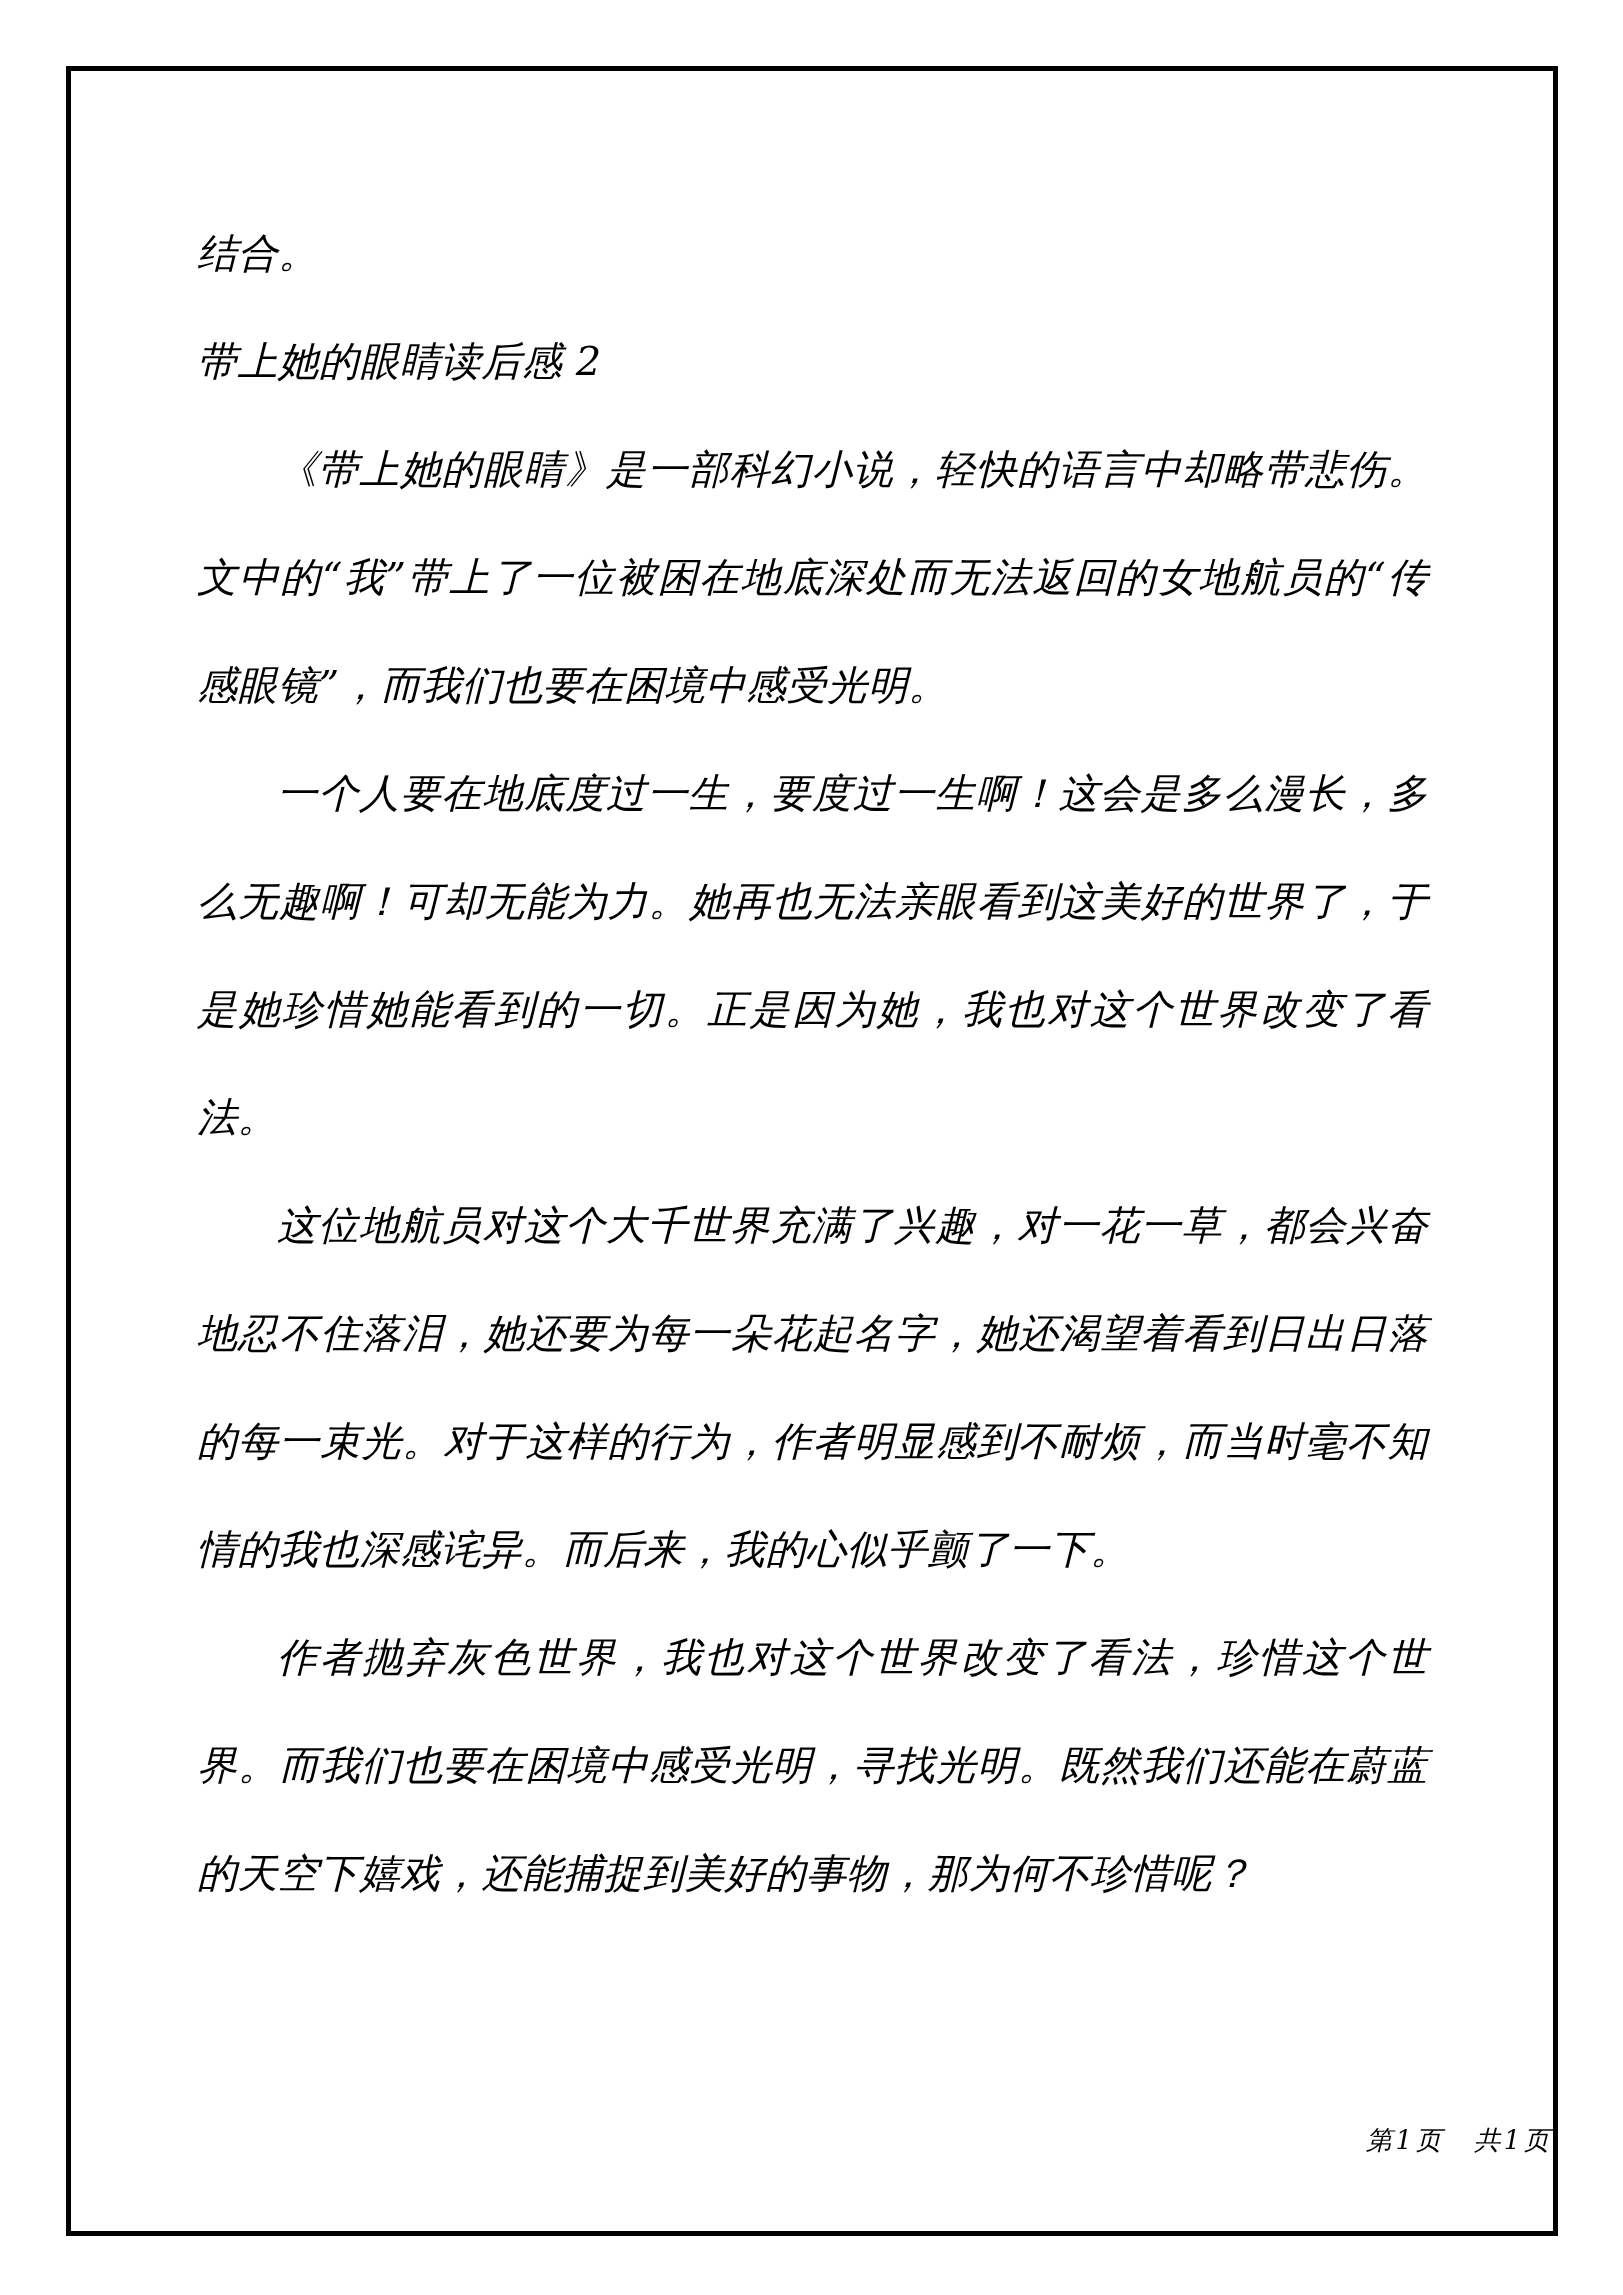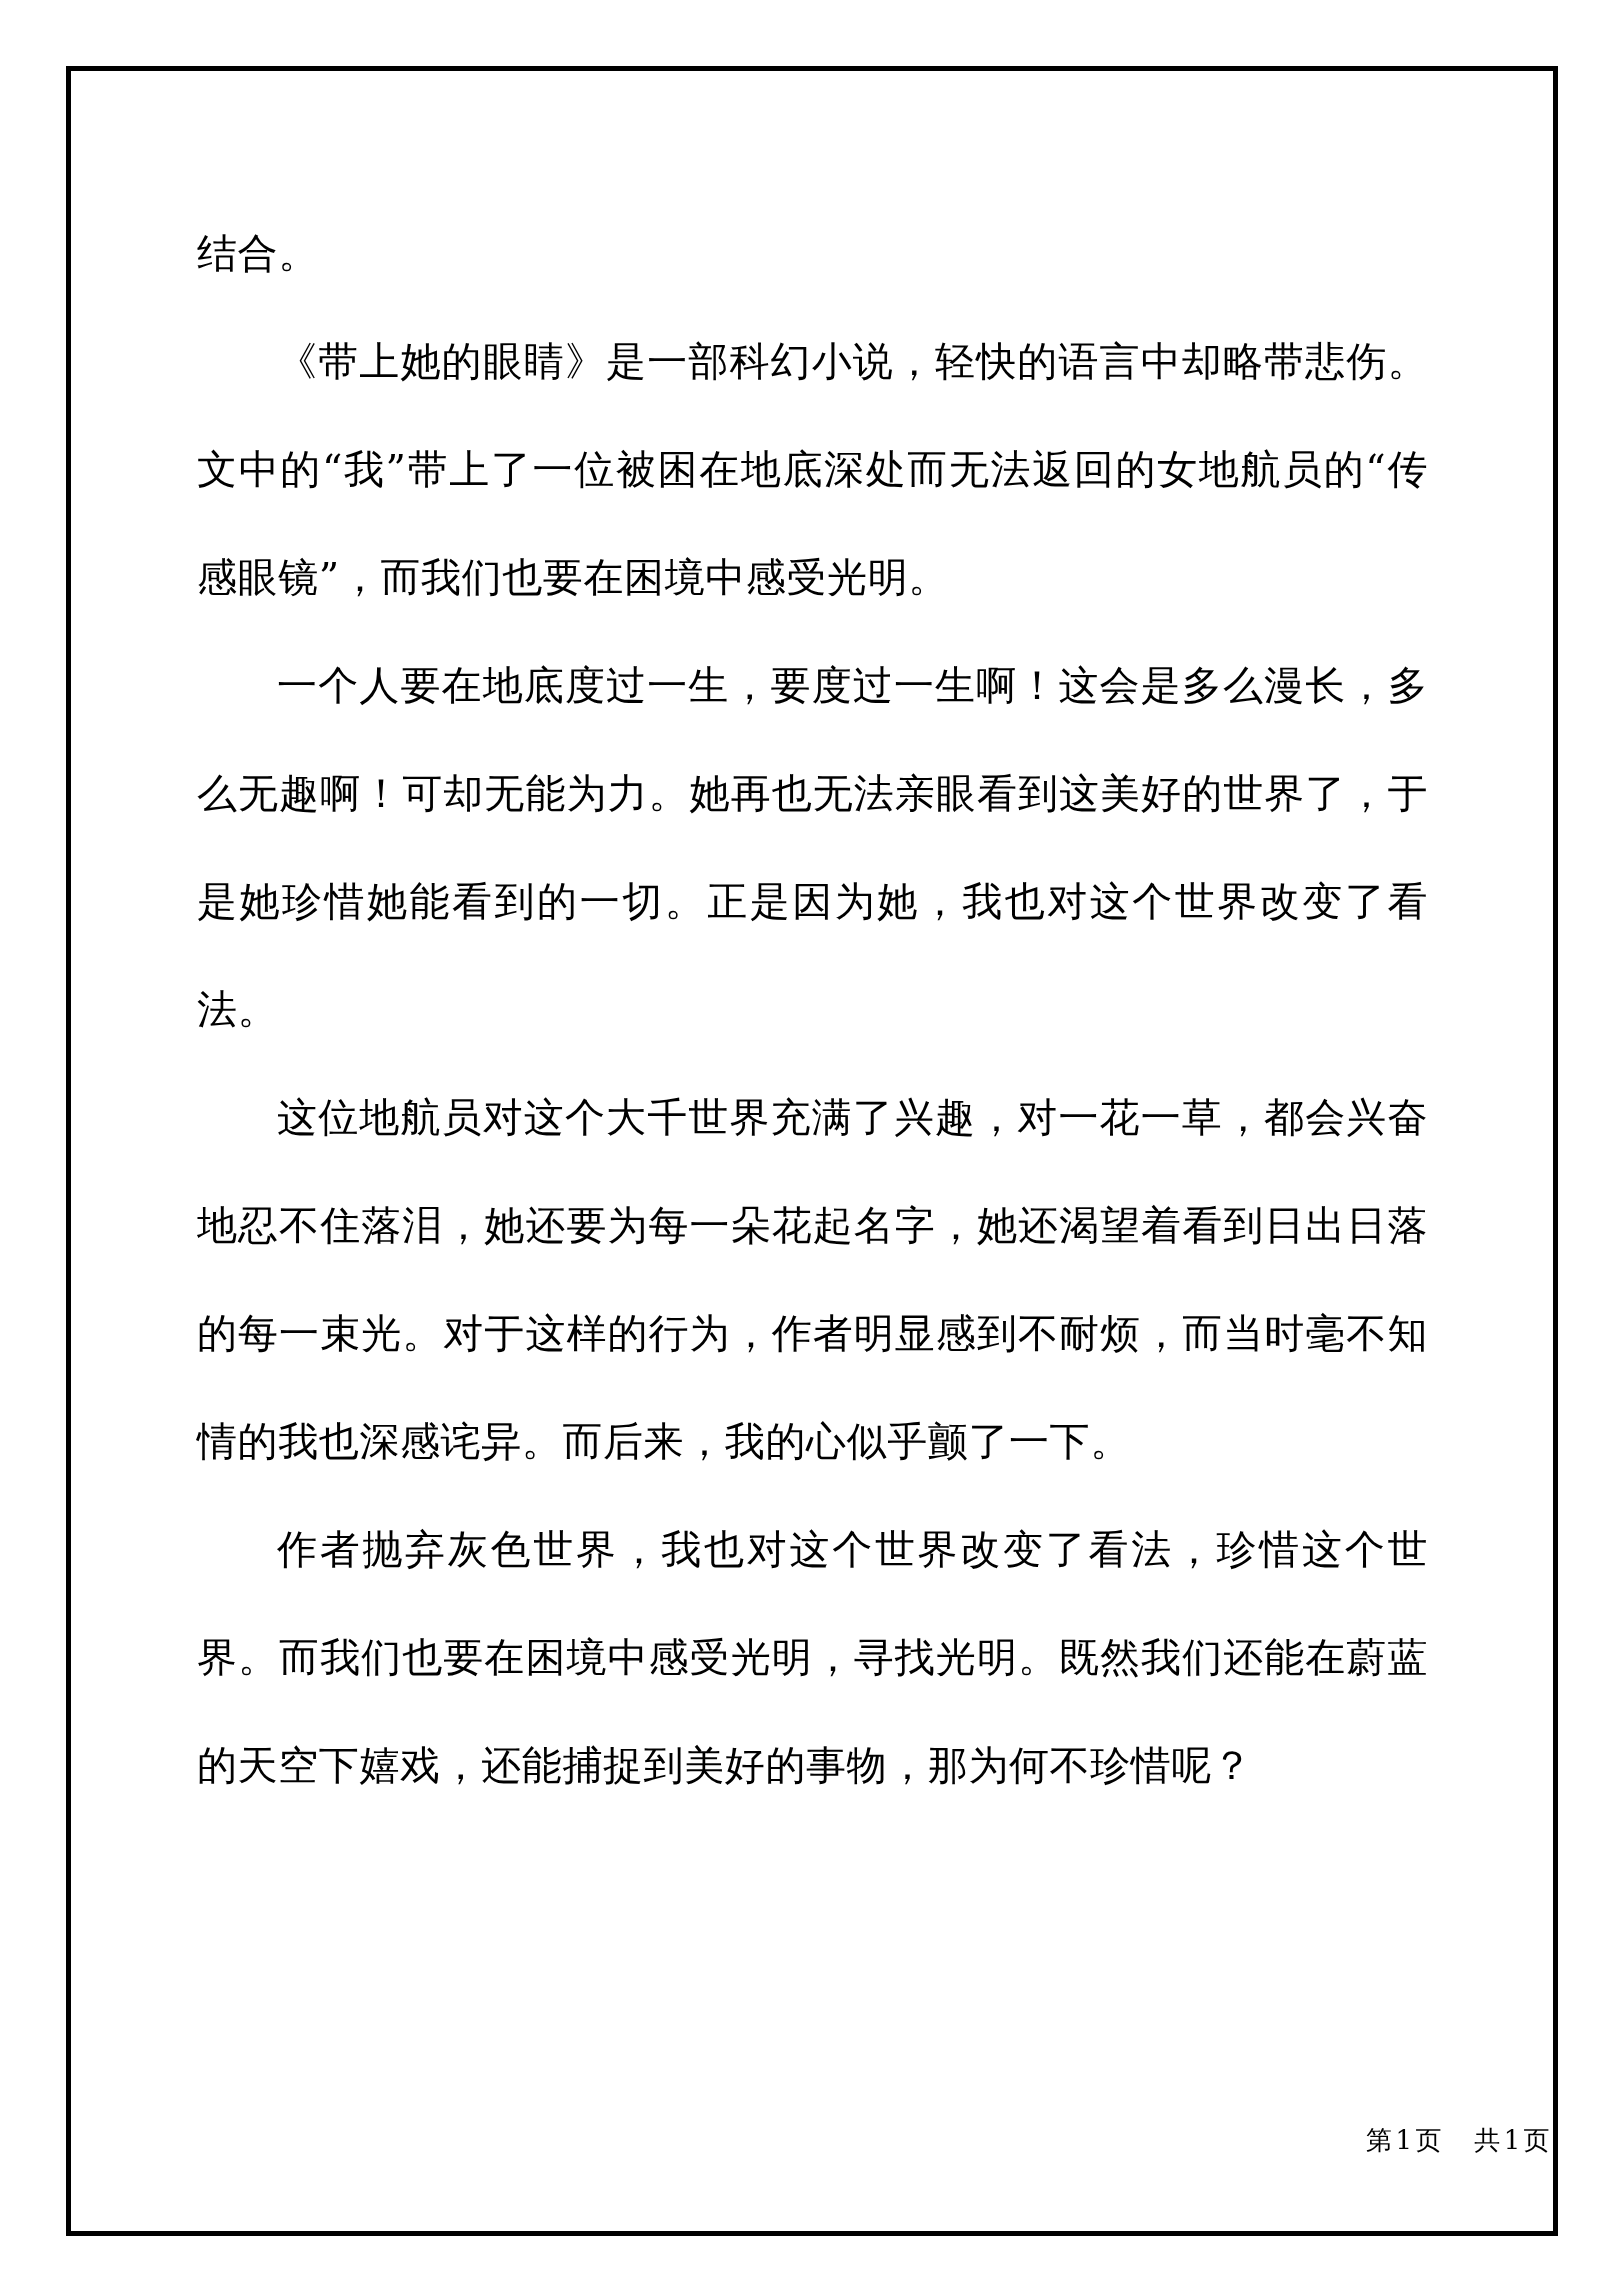--- a/index.html
+++ b/index.html
@@ -10,20 +10,21 @@
     background: #ffffff;
     overflow: hidden;
   }
   .canvas {
     position: relative;
     width: 1325px;
     height: 2295px;
     background: #ffffff;
     font-family: "DejaVu Serif", "Liberation Serif", serif;
     color: #000000;
+    font-style: italic;
   }
   .frame {
     position: absolute;
     left: 66px;
     top: 66px;
     width: 1492px;
     height: 2170px;
     border: 5px solid #000000;
     box-sizing: border-box;
     background: #ffffff;
@@ -59,20 +60,21 @@
     color: #000000;
   }
 </style>
 </head>
 <body>
 
 <div class="canvas">
   <div class="frame">
     <div class="content">
       <p>结合。</p>
+      <p>带上她的眼睛读后感 2</p>
       <p class="indent">《带上她的眼睛》是一部科幻小说，轻快的语言中却略带悲伤。文中的“我”带上了一位被困在地底深处而无法返回的女地航员的“传感眼镜”，而我们也要在困境中感受光明。</p>
       <p class="indent">一个人要在地底度过一生，要度过一生啊！这会是多么漫长，多么无趣啊！可却无能为力。她再也无法亲眼看到这美好的世界了，于是她珍惜她能看到的一切。正是因为她，我也对这个世界改变了看法。</p>
       <p class="indent">这位地航员对这个大千世界充满了兴趣，对一花一草，都会兴奋地忍不住落泪，她还要为每一朵花起名字，她还渴望着看到日出日落的每一束光。对于这样的行为，作者明显感到不耐烦，而当时毫不知情的我也深感诧异。而后来，我的心似乎颤了一下。</p>
       <p class="indent">作者抛弃灰色世界，我也对这个世界改变了看法，珍惜这个世界。而我们也要在困境中感受光明，寻找光明。既然我们还能在蔚蓝的天空下嬉戏，还能捕捉到美好的事物，那为何不珍惜呢？</p>
     </div>
     <div class="footer">
       <span>第1页　共1页</span>
     </div>
   </div>
 </div>

